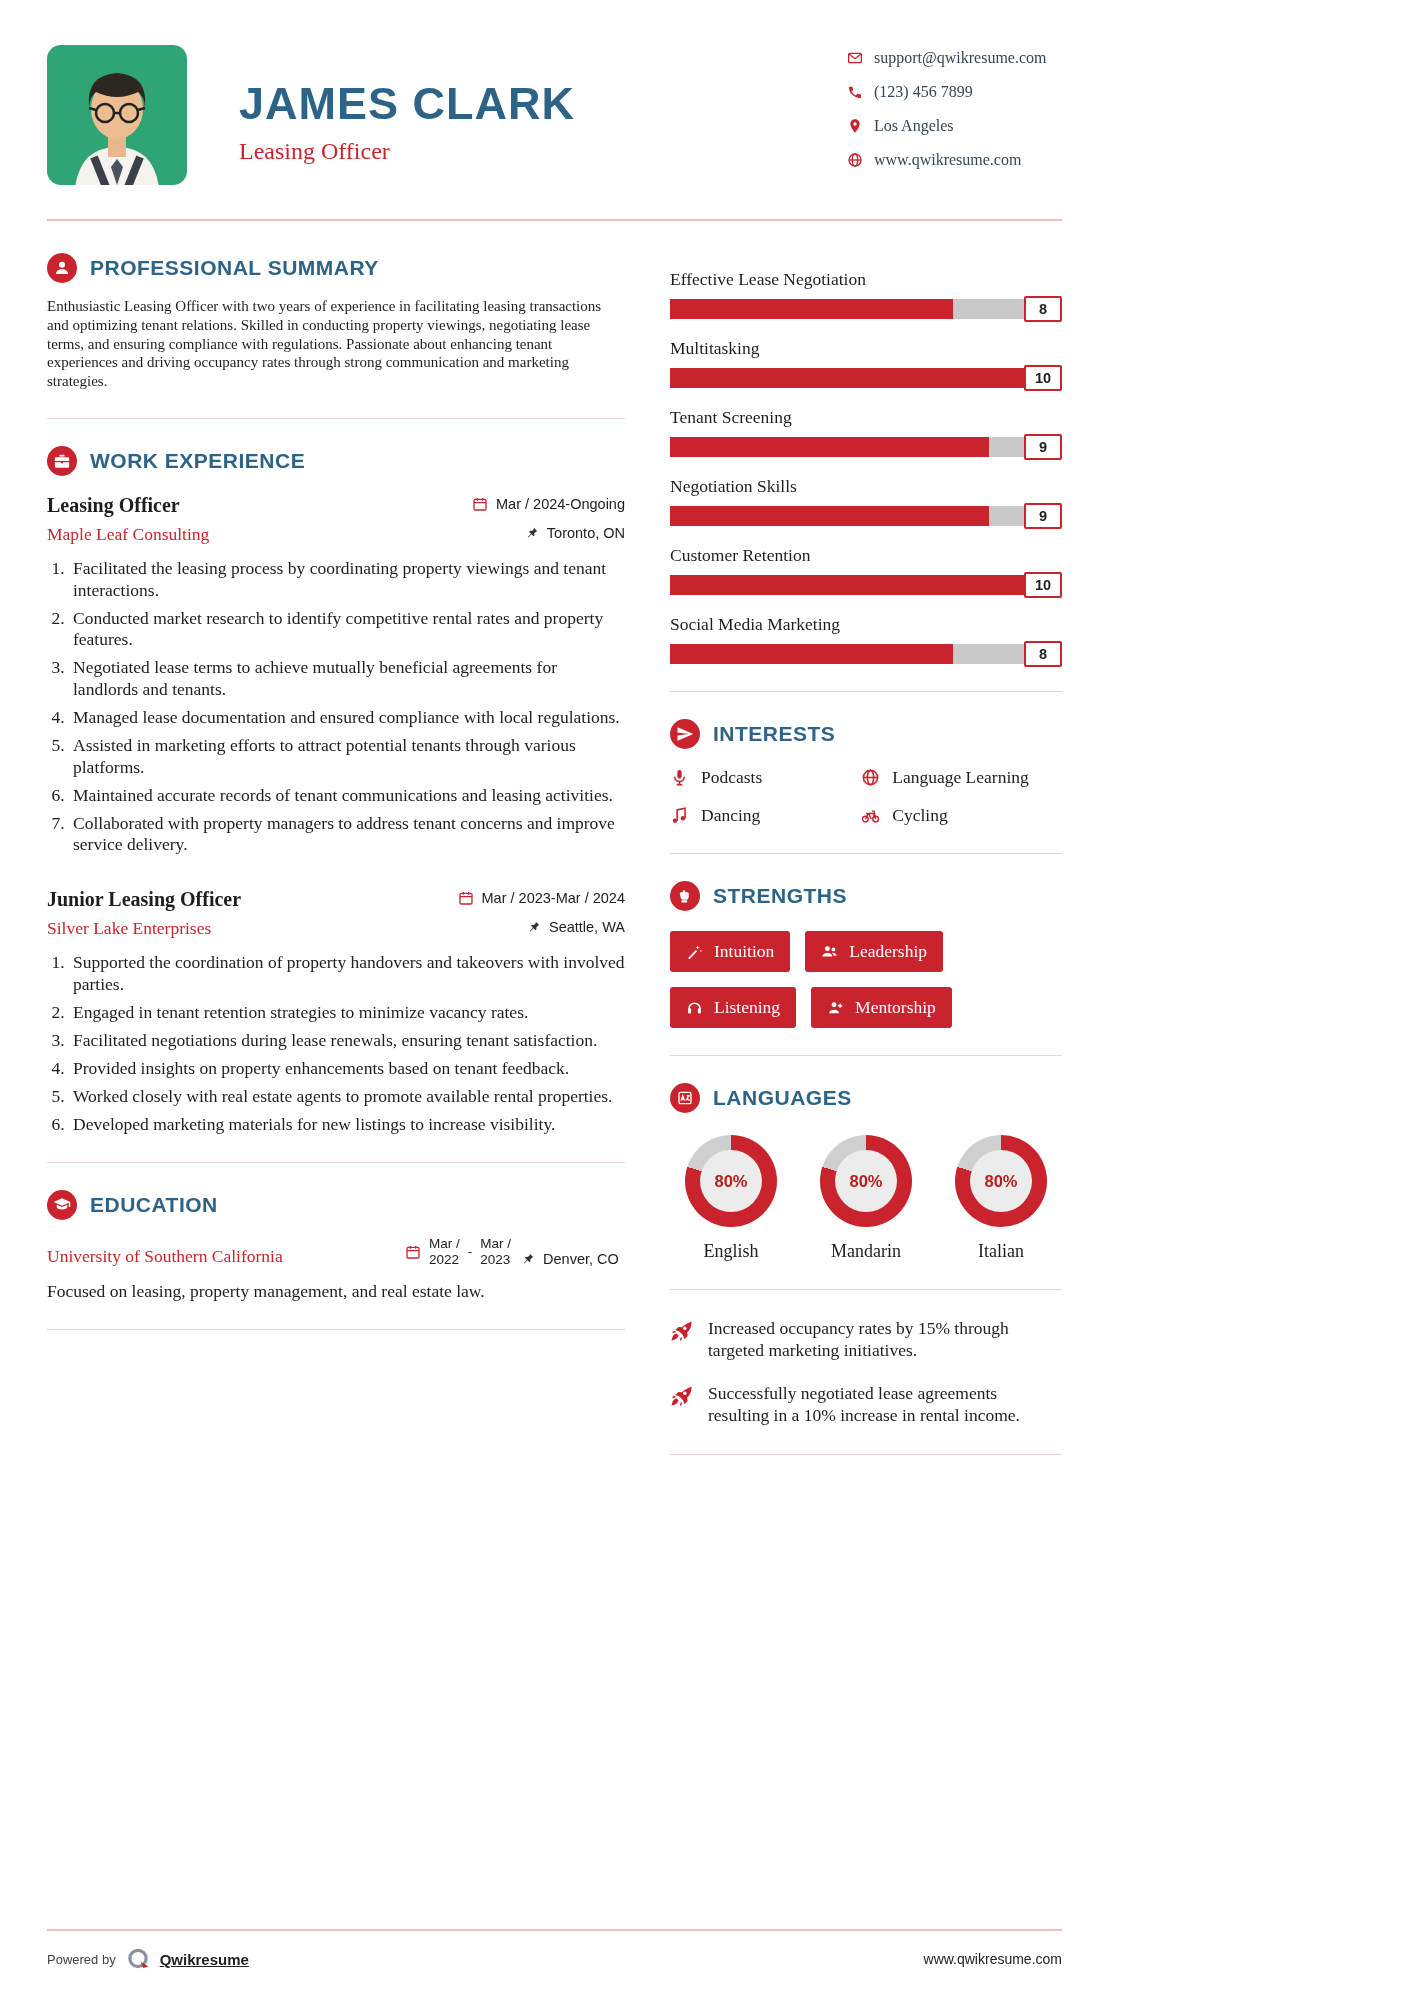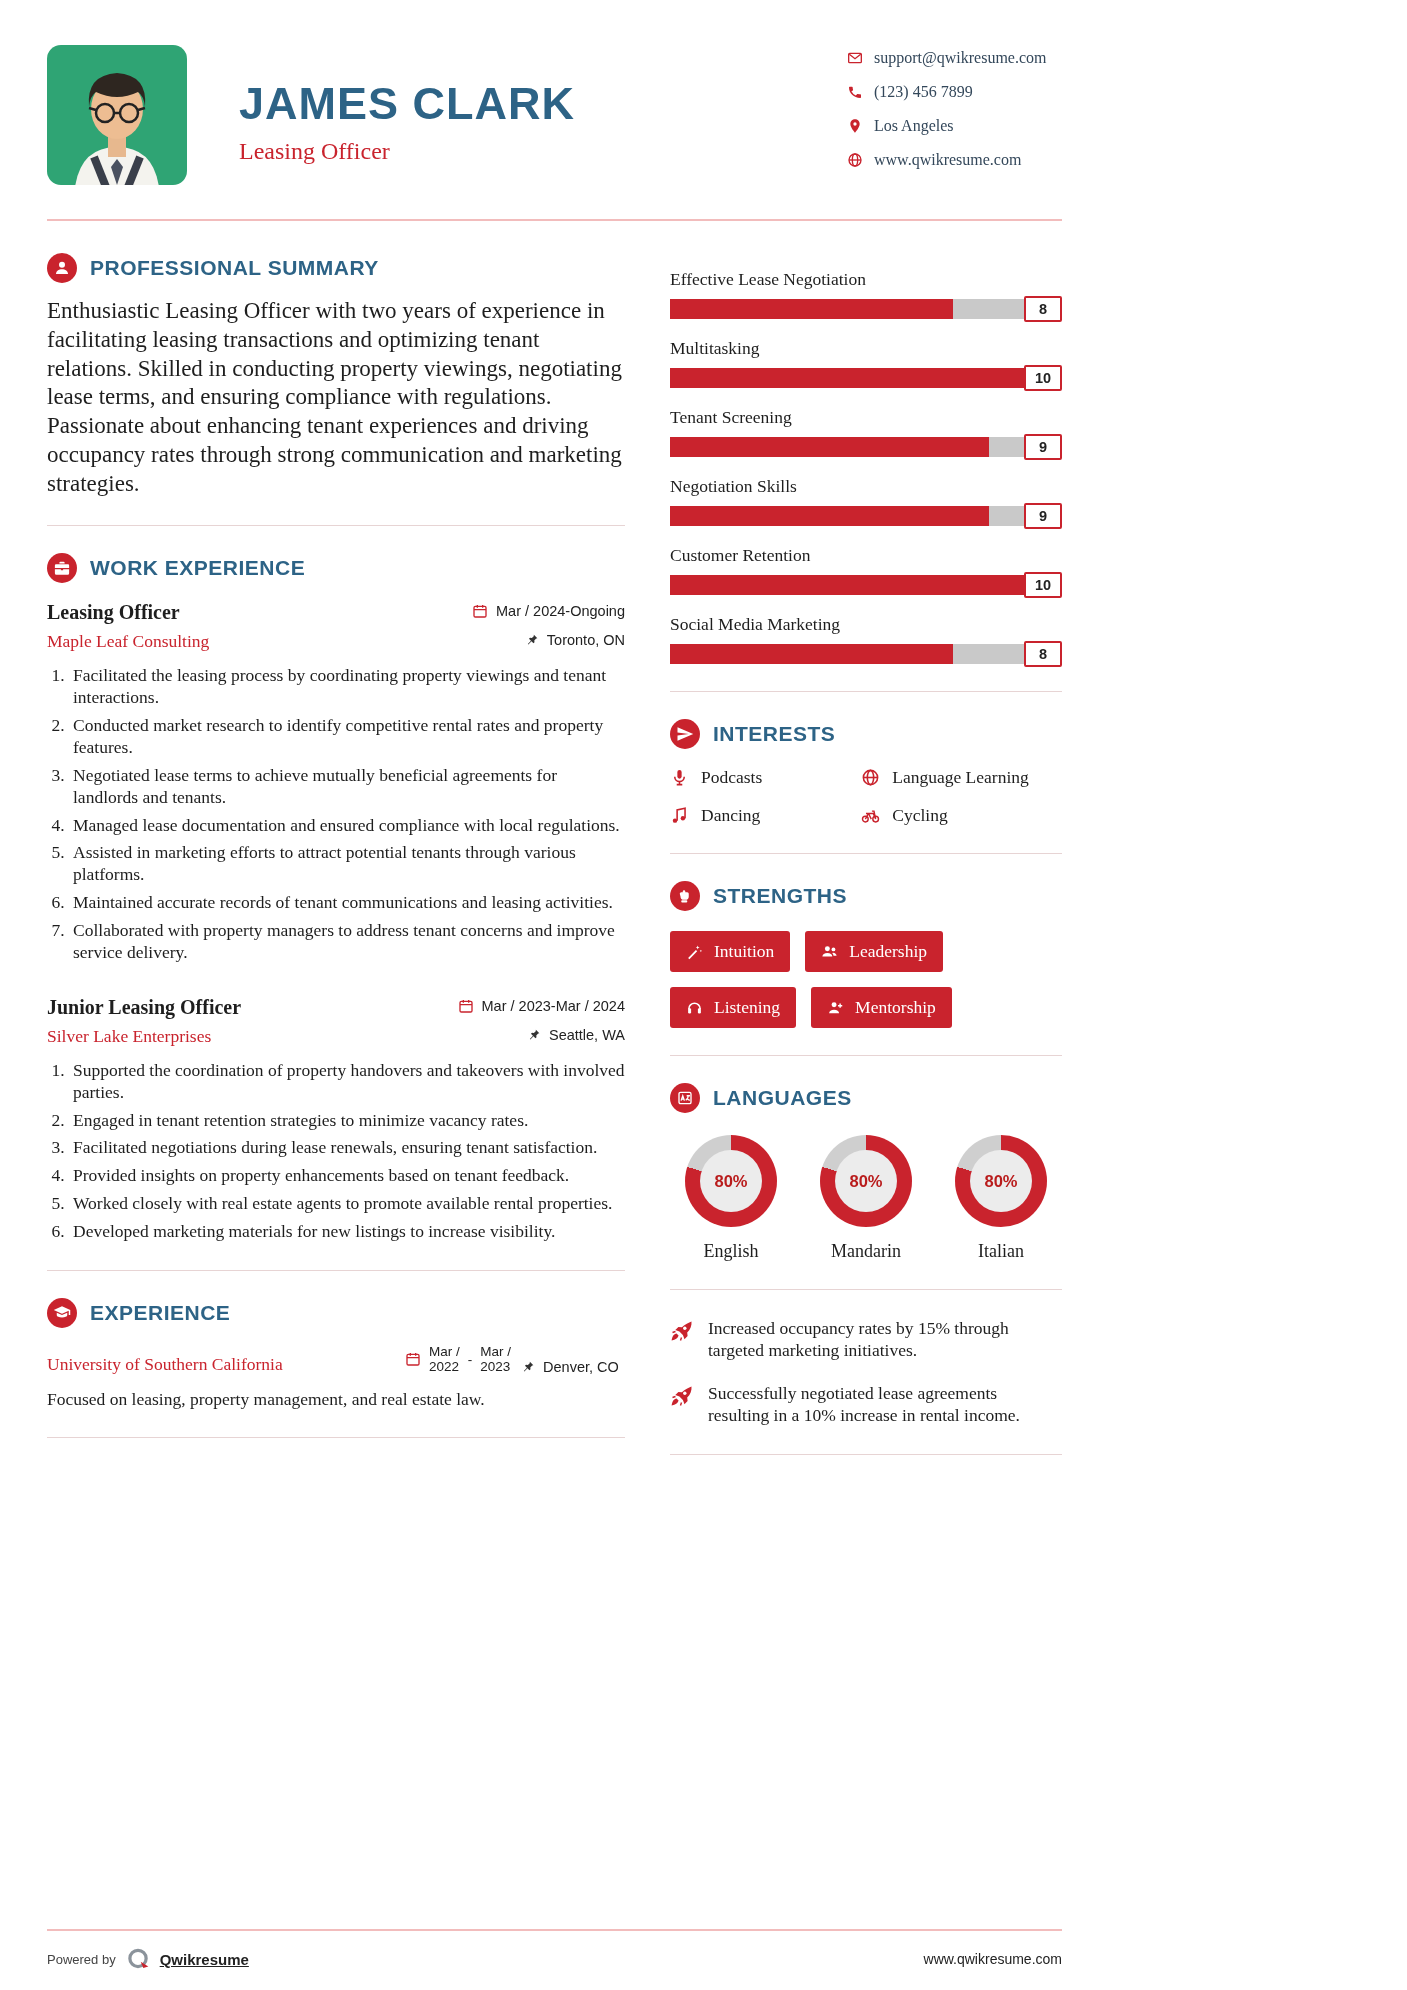--- a/index.html
+++ b/index.html
@@ -35,21 +35,21 @@
   .col-left{width:578px;flex:0 0 auto;}
   .col-right{width:392px;flex:0 0 auto;}
 
   .sec-head{display:flex;align-items:center;gap:13px;}
   .sec-icon{width:30px;height:30px;border-radius:50%;background:var(--accent);display:flex;align-items:center;justify-content:center;flex:0 0 auto;}
   .sec-icon svg{width:18px;height:18px;color:#fff;}
   .sec-title{font-family:"Liberation Sans",sans-serif;font-size:21px;font-weight:bold;color:var(--blue);letter-spacing:.5px;}
 
   .divider{border:none;height:1px;background:var(--divider);margin:27px 0;}
 
-  .summary-text{font-size:23px;line-height:1.25;margin-top:14px;}
+  .summary-text{font-size:15px;line-height:1.25;margin-top:14px;}
 
   
   .job{margin-top:18px;}
   .job + .job{margin-top:32px;}
   .job-top{display:flex;justify-content:space-between;align-items:baseline;}
   .job-title{font-size:20px;font-weight:bold;}
   .job-meta{display:flex;align-items:center;gap:8px;font-family:"Liberation Sans",sans-serif;font-size:14.5px;color:#222;justify-content:flex-end;}
   .micon{width:16px;height:16px;color:var(--accent);flex:0 0 auto;}
   .micon.dark{color:#333;width:14px;height:14px;}
   .micon svg{width:100%;height:100%;display:block;}
@@ -280,21 +280,21 @@
         <hr class="divider">
 
         <section>
           <div class="sec-head">
             <span class="sec-icon">
               <svg viewBox="0 0 24 24" fill="currentColor">
                   <path d="M12 3 1 8l11 5 9-4.1V14.5h2V8z"></path>
                   <path d="M5 11.5V15c0 1.7 3.1 3 7 3s7-1.3 7-3v-3.5l-7 3.2z"></path>
                 </svg>
             </span>
-            <h2 class="sec-title">EXPERIENCE</h2>
+            <h2 class="sec-title">EDUCATION</h2>
           </div>
           <div class="edu">
             <div class="edu-left">
               <div class="edu-school">University of Southern California</div>
             </div>
             <div class="edu-right">
               <div class="edu-dates">
                 <span class="micon">
                   <svg viewBox="0 0 24 24" fill="none" stroke="currentColor" stroke-width="2">
                       <rect x="3" y="5" width="18" height="16" rx="2"></rect>

